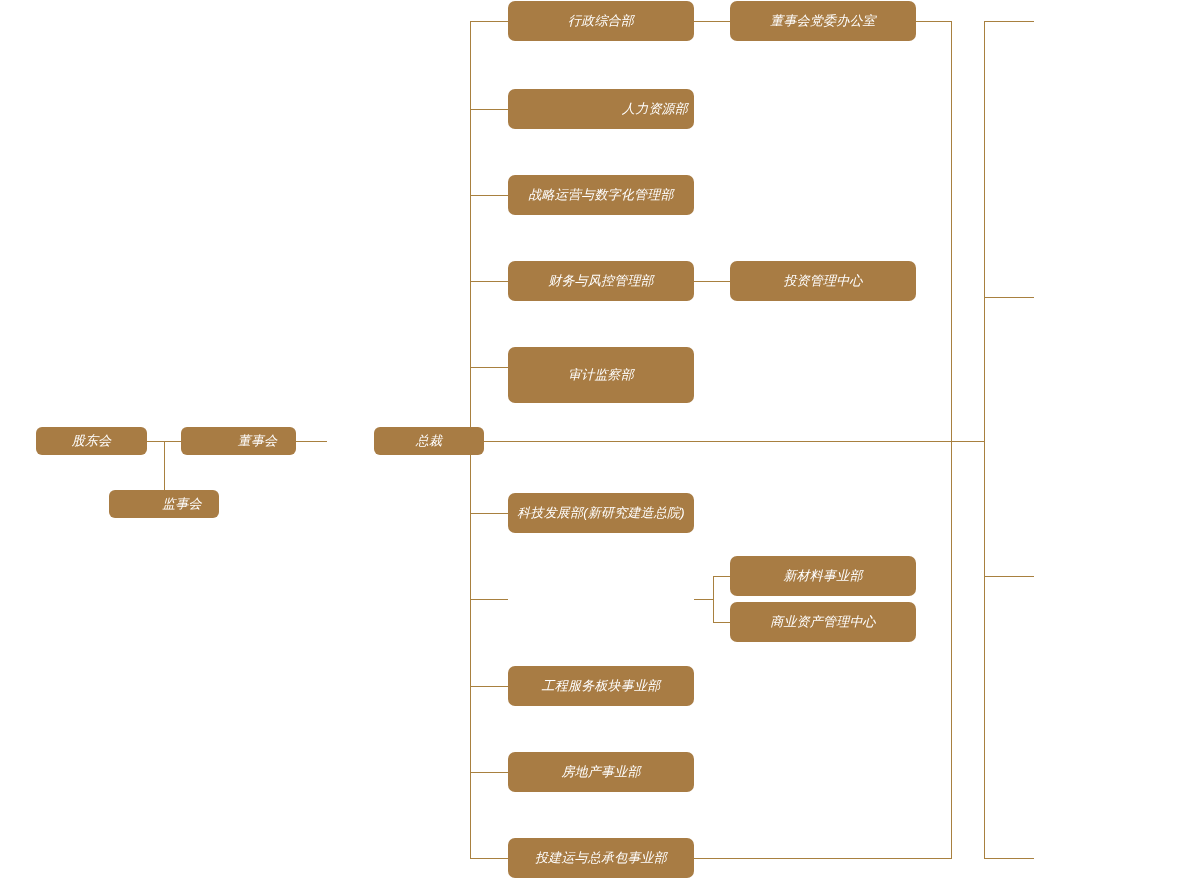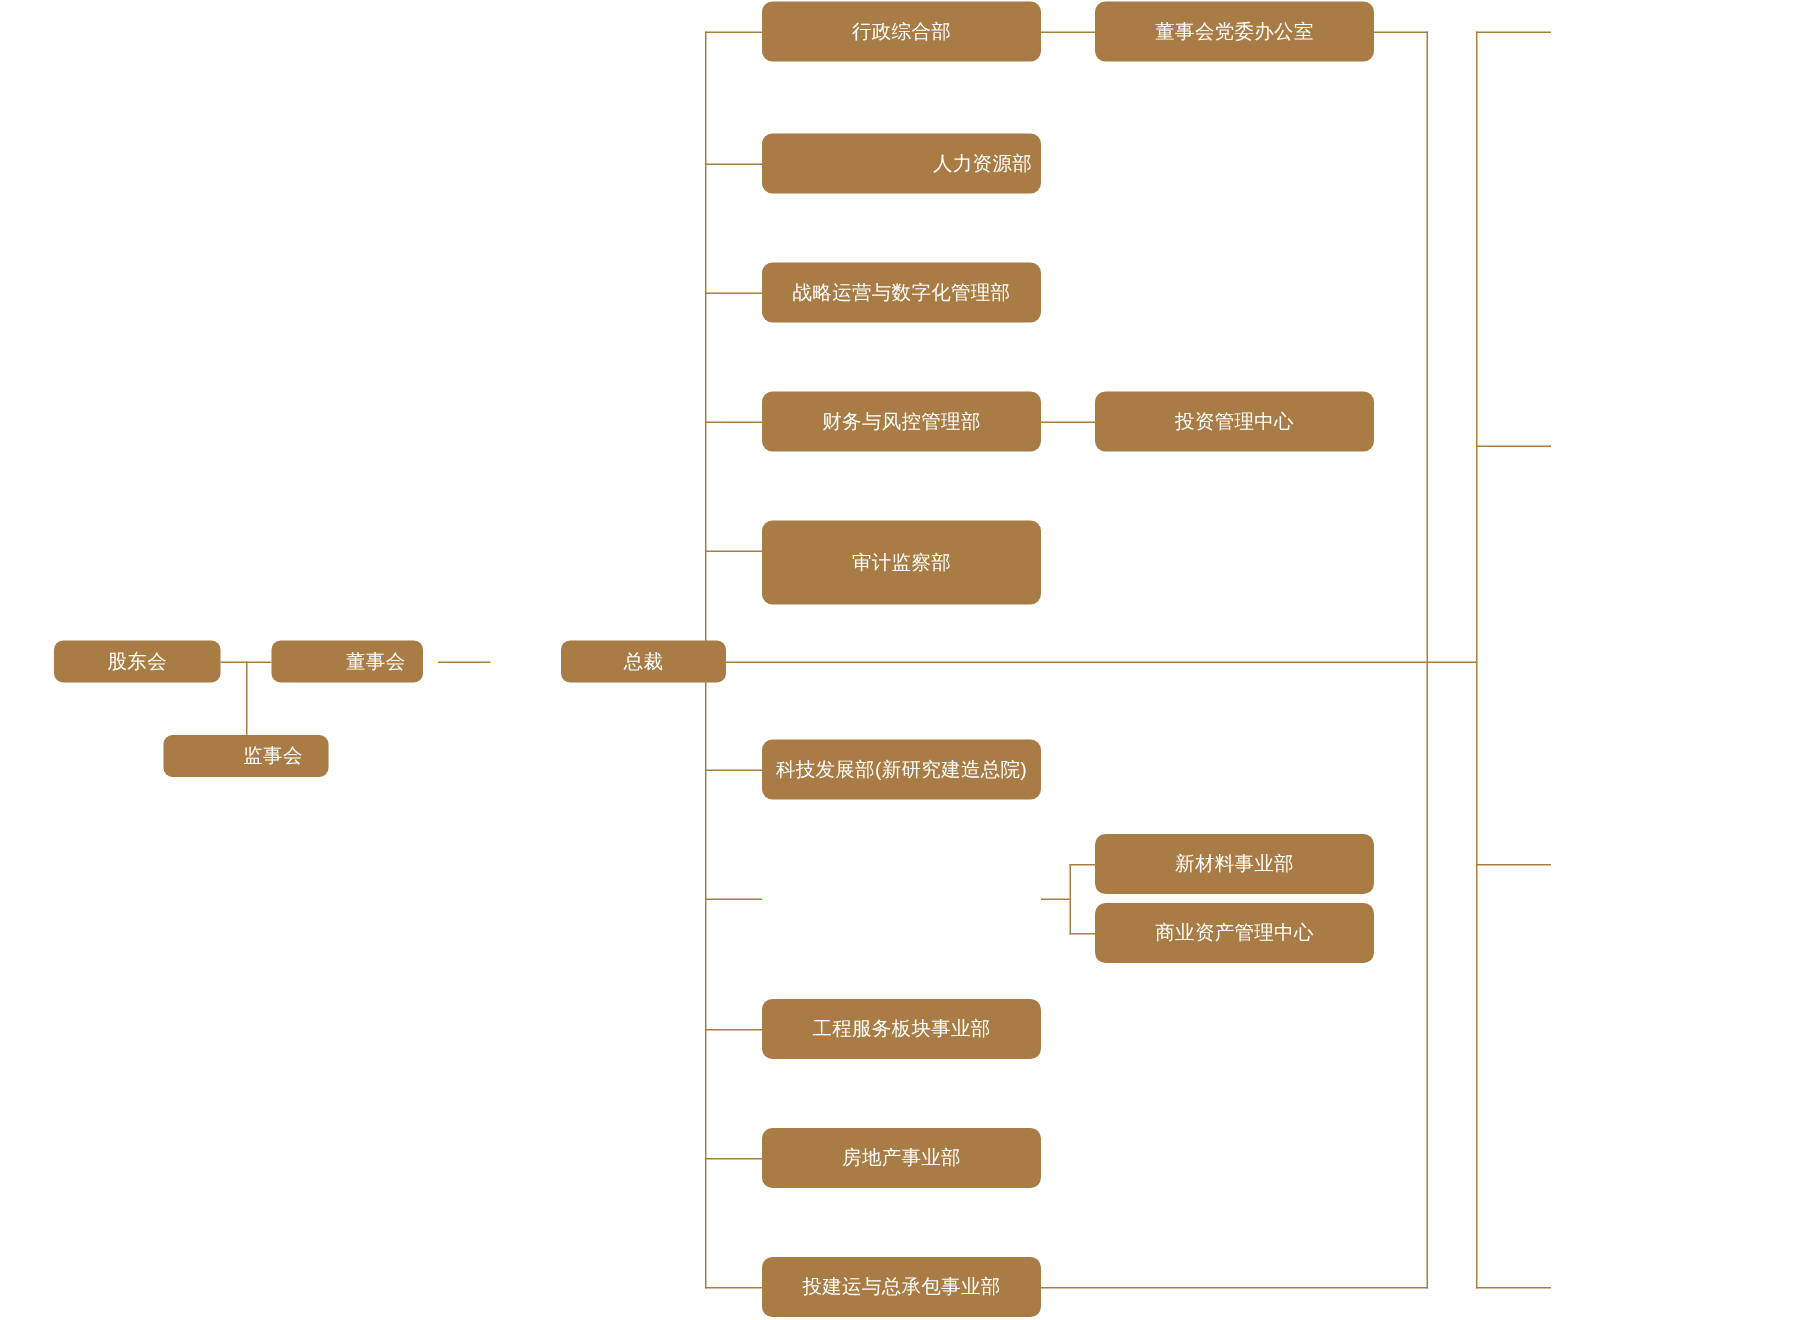--- a/index.html
+++ b/index.html
@@ -25,20 +25,21 @@
     display: flex;
     align-items: center;
     justify-content: center;
     text-align: center;
     font-size: 13px;
     line-height: 1.15;
     letter-spacing: 0.2px;
     padding: 0 6px;
     z-index: 3;
     white-space: nowrap;
+    font-style: italic;
   }
   .node.root {
     font-size: 13px;
     border-radius: 6px;
   }
   .node.lvl1 { font-size: 13px; }
   .node.lvl2 { font-size: 13px; }
   .edge {
     position: absolute;
     background: #a8803f;
@@ -85,21 +86,21 @@
   <div class="edge v" style="left:984px; top:21px; height:838px;"></div>
   <div class="edge h" style="left:984px; top:21px; width:50px;"></div>
   <div class="edge h" style="left:984px; top:297px; width:50px;"></div>
   <div class="edge h" style="left:984px; top:576px; width:50px;"></div>
   <div class="edge h" style="left:984px; top:858px; width:50px;"></div>
 
   <div class="node root" style="left:36px; top:427px; width:111px; height:28px;">
     <span>股东会</span>
   </div>
 
-  <div class="node root" style="left:181px; top:427px; width:101px; height:28px;padding-left:44px;">
+  <div class="node root" style="left:181px; top:427px; width:115px; height:28px;padding-left:44px;">
     <span>董事会</span>
   </div>
 
   <div class="node root" style="left:327px; top:427px; width:110px; height:28px;margin-left:47px;">
     <span>总裁</span>
   </div>
 
   <div class="node root" style="left:109px; top:490px; width:110px; height:28px;padding-left:42px;">
     <span>监事会</span>
   </div>

